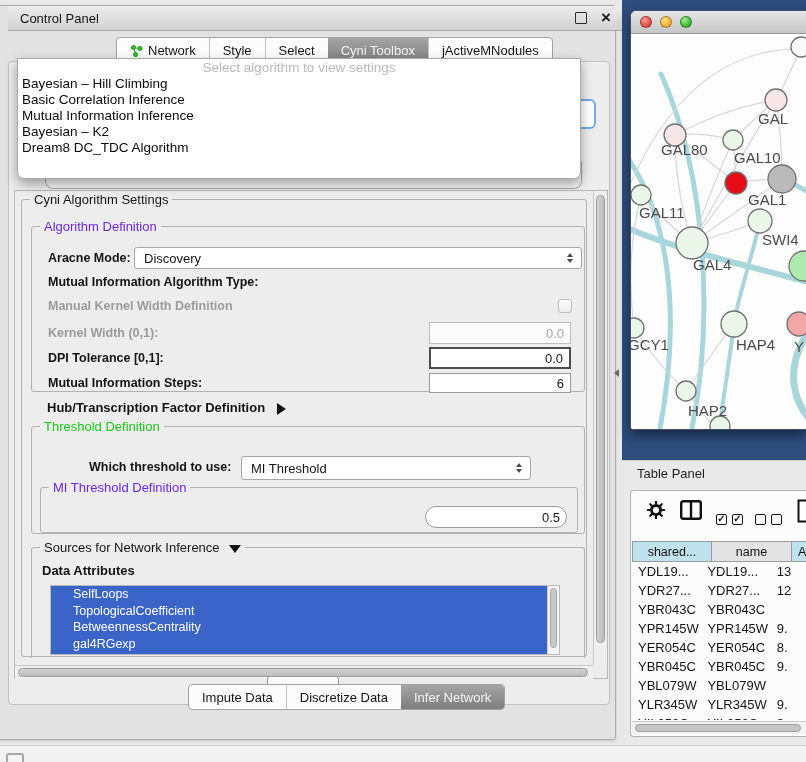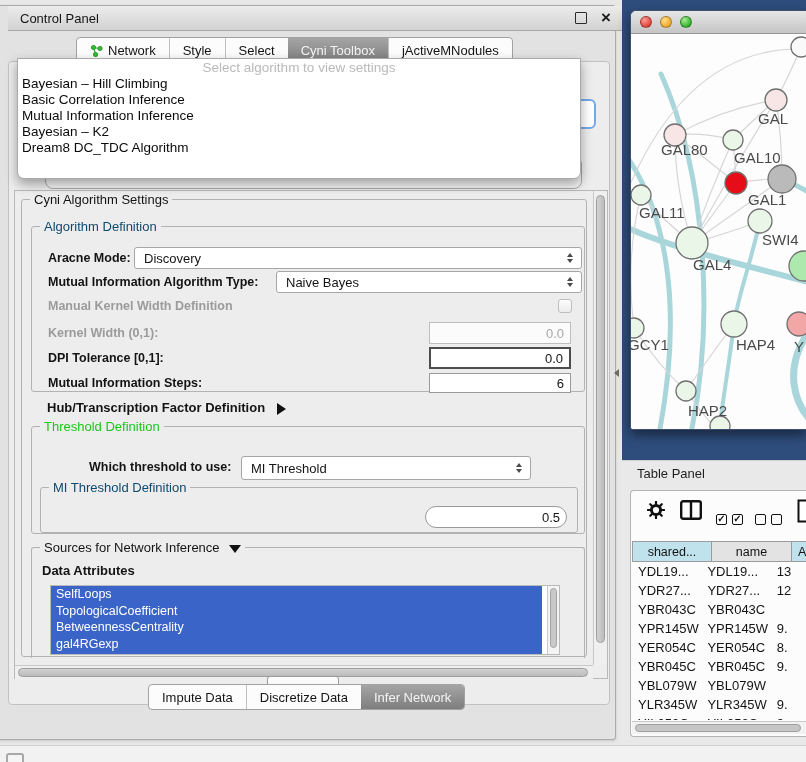--- a/index.html
+++ b/index.html
@@ -12,21 +12,21 @@
              border:1px solid #ababab;border-radius:0 3px 3px 0;box-shadow:0 1px 3px rgba(0,0,0,.15);}
   .cp-title{position:absolute;left:8px;top:0;width:100%;height:25px;box-sizing:border-box;
             background:linear-gradient(#ececec,#d2d2d2);border-bottom:1px solid #a8a8a8;
             display:flex;align-items:center;padding:0 12px;font-size:13px;}
   .cp-title .sp{flex:1;}
   .win-float{width:10px;height:10px;border:1.6px solid #2a2a2a;border-radius:1px;margin-right:14px;}
   .win-close{font-size:17px;font-weight:bold;color:#1a1a1a;line-height:10px;}
 
   
   .tabbar{position:absolute;display:flex;height:24px;border:1px solid #a2a2a2;border-radius:4px;
-          overflow:hidden;background:#fcfcfc;font-size:13px;z-index:3;}
+          overflow:hidden;background:#fcfcfc;font-size:13px;z-index:3;margin-left:40px;}
   .tab{display:flex;align-items:center;padding:0 13px;border-left:1px solid #c2c2c2;white-space:nowrap;}
   .tab:first-child{border-left:none;}
   .tab.sel{background:linear-gradient(#a5a5a5,#7e7e7e);color:#f4f4f4;border-left:none;}
   .tab .nicon{margin-right:5px;display:inline-flex;}
 
   .inner-panel{position:absolute;left:8px;top:55px;width:602px;height:644px;background:#ededed;
                border:1px solid #c2c2c2;border-radius:4px;box-sizing:border-box;}
 
   
   .dropdown{position:absolute;left:17px;top:52px;width:562px;height:119px;background:#ffffff;
@@ -48,21 +48,21 @@
   .vsb{position:absolute;right:0;top:0;width:14px;height:474px;background:#efefef;border-left:1px solid #c9c9c9;box-sizing:border-box;}
   .vsb .thumb{position:absolute;left:2px;top:4px;width:9px;height:448px;border-radius:5px;
               background:linear-gradient(90deg,#d2d2d2,#bcbcbc);border:1px solid #9e9e9e;box-sizing:border-box;}
   .hsb{position:absolute;left:0;top:474px;width:578px;height:14px;background:#efefef;border-top:1px solid #c9c9c9;box-sizing:border-box;}
   .hsb .thumb{position:absolute;left:3px;top:2px;width:570px;height:9px;border-radius:5px;
               background:linear-gradient(#d2d2d2,#bcbcbc);border:1px solid #9e9e9e;box-sizing:border-box;}
 
   
   .gbox{position:absolute;border:1px solid #b2b2b2;border-radius:3px;box-sizing:border-box;}
   .gtitle{position:absolute;top:-8px;left:8px;background:#ededed;padding:0 4px;font-size:13px;white-space:nowrap;}
-  .gtitle.blue{color:#0c4a6e;}
+  .gtitle.blue{color:#6d28d9;}
   .gtitle.green{color:#1ac61a;}
 
   .lbl{position:absolute;font-size:12.5px;font-weight:bold;white-space:nowrap;}
   .lbl.dis{color:#9b9b9b;}
 
   .combo{position:absolute;background:#ffffff;border:1px solid #a6a6a6;border-radius:3px;
          font-size:13px;display:flex;align-items:center;padding-left:9px;box-sizing:border-box;}
   .spin{position:absolute;right:8px;top:50%;transform:translateY(-50%);display:flex;flex-direction:column;gap:2px;}
   .spin .up{width:0;height:0;border-left:3.5px solid transparent;border-right:3.5px solid transparent;border-bottom:4.5px solid #4a4a4a;}
   .spin .dn{width:0;height:0;border-left:3.5px solid transparent;border-right:3.5px solid transparent;border-top:4.5px solid #4a4a4a;}
@@ -72,21 +72,21 @@
   .field.dis{color:#a8a8a8;border-color:#bdbdbd;background:#fbfbfb;}
   .field.focus{border:2px solid #4d4d4d;}
 
   .checkbox{position:absolute;width:14px;height:14px;border:1px solid #bdbdbd;border-radius:3px;
             background:linear-gradient(#fdfdfd,#ececec);box-sizing:border-box;}
 
   .tri-right{display:inline-block;width:0;height:0;border-top:6px solid transparent;border-bottom:6px solid transparent;border-left:9px solid #111;margin-left:8px;vertical-align:middle;}
   .tri-down{display:inline-block;width:0;height:0;border-left:6px solid transparent;border-right:6px solid transparent;border-top:8px solid #111;margin-left:6px;vertical-align:middle;}
 
   .attr-list{position:absolute;background:#ffffff;border:1px solid #b9b9b9;overflow:hidden;box-sizing:border-box;}
-  .attr-row{height:16.5px;line-height:16.5px;font-size:12.5px;color:#ffffff;background:#3a64c8;padding-left:5px;width:486px;}
+  .attr-row{height:16.5px;line-height:16.5px;font-size:12.5px;color:#ffffff;background:#3a64c8;padding-left:22px;width:486px;}
   .list-vsb{position:absolute;right:0;top:0;width:12px;height:100%;background:#f4f4f4;border-left:1px solid #cccccc;box-sizing:border-box;}
   .list-vsb .thumb{position:absolute;left:1.5px;top:2px;width:7px;height:60px;border-radius:4px;background:#c9c9c9;border:1px solid #a5a5a5;box-sizing:border-box;}
 
   .apply-btn{position:absolute;left:267px;top:670px;width:70px;height:23px;background:linear-gradient(#fefefe,#e7e7e7);
              border:1px solid #9a9a9a;border-radius:3px;font-size:13px;display:flex;align-items:center;justify-content:center;z-index:1;}
 
   
   .desktop{position:absolute;left:622px;top:0;width:184px;height:462px;background:#2e4d7c;}
   .divider-arrow{position:absolute;left:614px;top:369px;width:0;height:0;border-top:4px solid transparent;border-bottom:4px solid transparent;border-right:5px solid #6b6b6b;}
 
@@ -179,27 +179,20 @@
             <span class="lbl" style="left:16px;top:24px;">Aracne Mode:</span>
             <div class="combo" style="left:102px;top:20px;width:448px;height:22px;">
               <span>Discovery</span>
               <span class="spin">
                   <span class="up"></span>
                   <span class="dn"></span>
                 </span>
             </div>
 
             <span class="lbl" style="left:16px;top:48px;">Mutual Information Algorithm Type:</span>
-            <div class="combo" style="left:244px;top:44px;width:306px;height:22px;">
-              <span>Naive Bayes</span>
-              <span class="spin">
-                  <span class="up"></span>
-                  <span class="dn"></span>
-                </span>
-            </div>
 
             <span class="lbl dis" style="left:16px;top:72px;">Manual Kernel Width Definition</span>
             <div class="checkbox" style="left:526px;top:72px;"></div>
 
             <span class="lbl dis" style="left:16px;top:99px;">Kernel Width (0,1):</span>
             <div class="field dis" style="left:397px;top:95px;width:142px;height:22px;">
               <span>0.0</span>
             </div>
 
             <span class="lbl" style="left:16px;top:124px;">DPI Tolerance [0,1]:</span>

